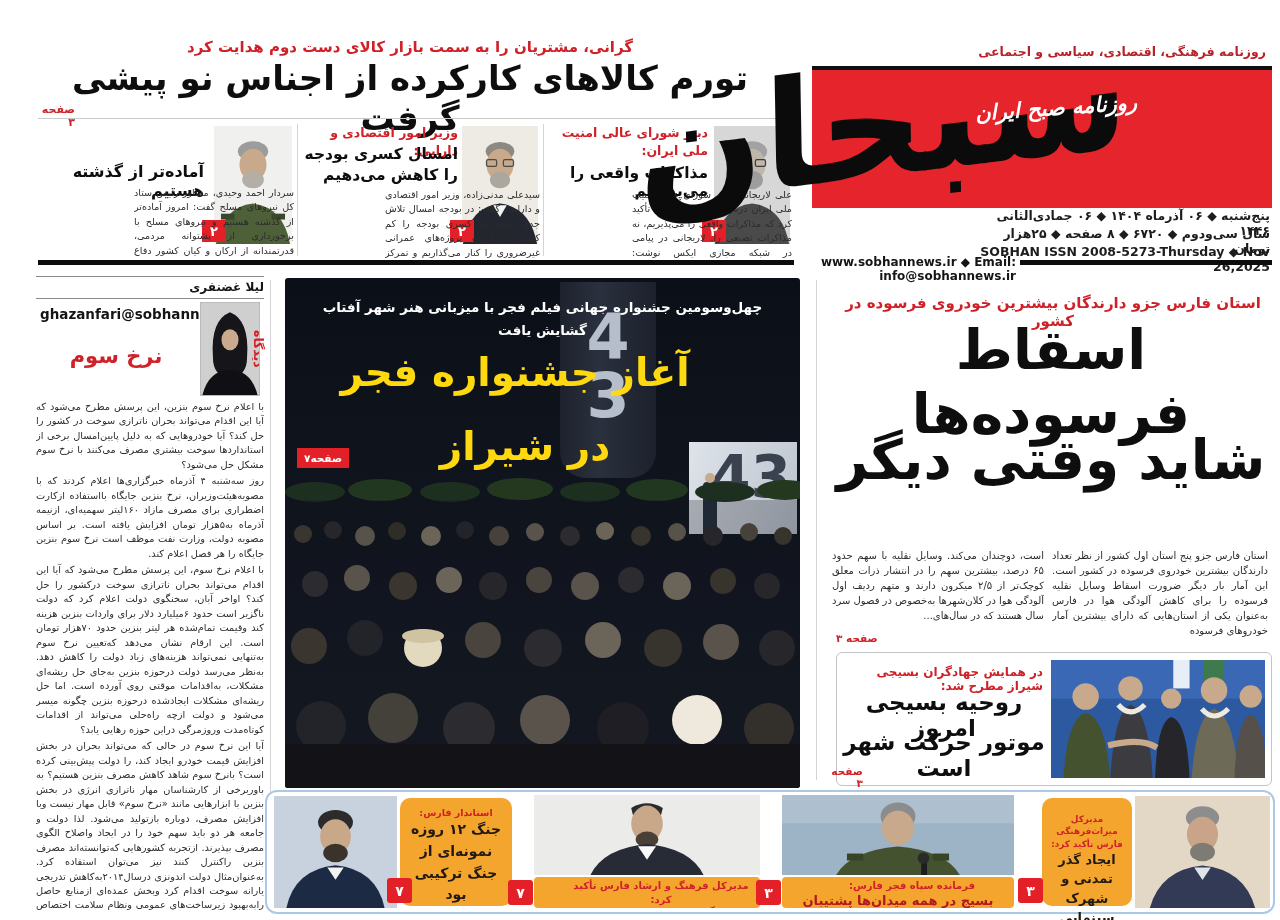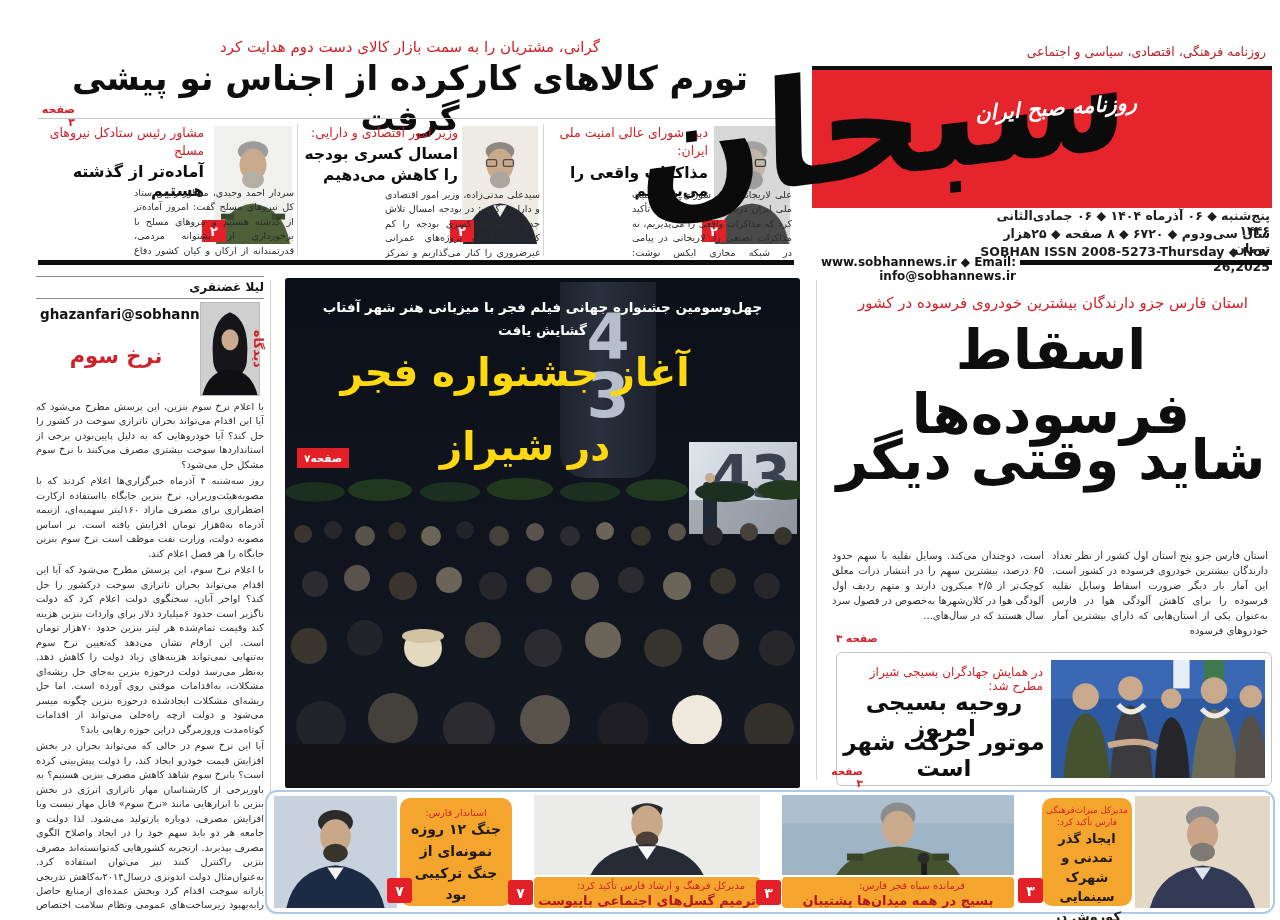--- a/index.html
+++ b/index.html
@@ -2,21 +2,21 @@
 <html lang="fa" dir="rtl"><head>
 <meta charset="utf-8">
 <style>
   html,body{margin:0;padding:0;background:#e9e9e9;}
   #page{position:relative;width:1280px;height:920px;margin:0 auto;background:#fff;
         font-family:"DejaVu Sans",sans-serif;direction:rtl;overflow:hidden;color:#151515;}
   .abs{position:absolute;}
   .ctr{text-align:center;}
   .jst{text-align:justify;}
   .red{color:#cf2127;}
-  .kick{color:#cf2127;font-weight:normal;}
+  .kick{color:#cf2127;font-weight:bold;}
   .hl{font-weight:bold;color:#0e0e0e;}
   .body-txt{color:#2c2c2c;line-height:1.5;overflow:hidden;}
   .pbadge{position:absolute;background:#e32027;color:#fff;font-weight:bold;
           display:flex;align-items:center;justify-content:center;}
   .hline{position:absolute;background:#c9c9c9;height:1px;}
   .vline{position:absolute;background:#d4d4d4;width:1px;}
   .thickbar{position:absolute;background:#0d0d0d;height:5px;}
   .photo{position:absolute;overflow:hidden;}
   .photo svg{width:100%;height:100%;display:block;}
   
@@ -78,21 +78,20 @@
         <rect width="100" height="140" fill="#f0f0ee"></rect>
         <ellipse cx="50" cy="30" rx="18" ry="12" fill="#9c9c9c"></ellipse>
         <ellipse cx="50" cy="46" rx="16" ry="19" fill="#c9a98c"></ellipse>
         <ellipse cx="50" cy="64" rx="13" ry="10" fill="#b3aea6"></ellipse>
         <path d="M6 140 Q14 96 50 92 Q86 96 94 140 Z" fill="#4d6038"></path>
         <rect x="12" y="104" width="16" height="7" fill="#39482a"></rect>
         <rect x="72" y="104" width="16" height="7" fill="#39482a"></rect>
       </svg>
     </div>
     <div class="pbadge" style="left:160px;top:96px;width:24px;height:22px;font-size:13px;">۲</div>
-    <div class="abs kick" style="right:90px;top:0;width:160px;font-size:12.5px;line-height:1.45;">مشاور رئیس ستادکل نیروهای مسلح</div>
     <div class="abs hl" style="right:90px;top:38px;width:162px;font-size:16px;">آماده‌تر از گذشته هستیم</div>
     <div class="abs jst body-txt" style="right:0;top:62px;width:160px;height:72px;font-size:9.6px;">سردار احمد وحیدی، مشاور رئیس ستاد کل نیروهای مسلح گفت: امروز آماده‌تر از گذشته هستیم و نیروهای مسلح با برخورداری از پشتوانه مردمی، قدرتمندانه از ارکان و کیان کشور دفاع می‌کنند...</div>
   </div>
 
   <div class="abs" style="left:300px;top:124px;width:240px;height:134px;">
     <div class="photo" style="left:162px;top:2px;width:76px;height:118px;">
       <svg viewBox="0 0 100 140" preserveAspectRatio="xMidYMid slice">
         <rect width="100" height="140" fill="#eeebe4"></rect>
         <ellipse cx="50" cy="30" rx="17" ry="11" fill="#8d8880"></ellipse>
         <ellipse cx="50" cy="46" rx="16" ry="19" fill="#c9a98c"></ellipse>
@@ -255,21 +254,21 @@
     <svg viewBox="0 0 100 140" preserveAspectRatio="xMidYMid slice">
       <rect width="100" height="140" fill="#cfcfcf"></rect>
       <path d="M50 14 Q80 26 76 82 Q76 112 50 114 Q24 112 24 82 Q20 26 50 14 Z" fill="#15151a"></path>
       <ellipse cx="50" cy="56" rx="13" ry="16" fill="#caa98f"></ellipse>
       <path d="M8 140 Q18 102 50 102 Q82 102 92 140 Z" fill="#0f0f14"></path>
     </svg>
   </div>
   <div class="abs red" style="left:266px;top:330px;font-size:12.5px;font-weight:bold;transform:rotate(90deg);transform-origin:left top;">دیدگاه</div>
   <div class="abs red ctr" style="left:46px;top:344px;width:140px;font-size:21px;font-weight:bold;">نرخ سوم</div>
   <div class="abs" style="left:36px;top:400px;width:228px;height:510px;overflow:hidden;">
-    <p class="jst body-txt" style="margin:0 0 2px;font-size:9.8px;line-height:1.48;">با اعلام نرخ سوم بنزین، این پرسش مطرح می‌شود که آیا این اقدام می‌تواند بحران ناترازی سوخت در کشور را حل کند؟ آیا خودروهایی که به دلیل پایین‌بودن برخی از استانداردها سوخت بیشتری مصرف می‌کنند با نرخ سوم مشکل حل می‌شود؟</p>
+    <p class="jst body-txt" style="margin:0 0 2px;font-size:9.8px;line-height:1.48;">با اعلام نرخ سوم بنزین، این پرسش مطرح می‌شود که آیا این اقدام می‌تواند بحران ناترازی سوخت در کشور را حل کند؟ آیا خودروهایی که به دلیل پایین‌امسال برخی از استانداردها سوخت بیشتری مصرف می‌کنند با نرخ سوم مشکل حل می‌شود؟</p>
     <p class="jst body-txt" style="margin:0 0 2px;font-size:9.8px;line-height:1.48;">روز سه‌شنبه ۴ آذرماه خبرگزاری‌ها اعلام کردند که با مصوبه‌هیئت‌وزیران، نرخ بنزین جایگاه بااستفاده ازکارت اضطراری برای مصرف مازاد ۱۶۰لیتر سهمیه‌ای، ازنیمه آذرماه به‌۵هزار تومان افزایش یافته است. بر اساس مصوبه دولت، وزارت نفت موظف است نرخ سوم بنزین جایگاه را هر فصل اعلام کند.</p>
     <p class="jst body-txt" style="margin:0 0 2px;font-size:9.8px;line-height:1.48;">با اعلام نرخ سوم، این پرسش مطرح می‌شود که آیا این اقدام می‌تواند بحران ناترازی سوخت درکشور را حل کند؟ اواخر آبان، سخنگوی دولت اعلام کرد که دولت ناگزیر است حدود ۶میلیارد دلار برای واردات بنزین هزینه کند وقیمت تمام‌شده هر لیتر بنزین حدود ۷۰هزار تومان است. این ارقام نشان می‌دهد که‌تعیین نرخ سوم به‌تنهایی نمی‌تواند هزینه‌های زیاد دولت را کاهش دهد. به‌نظر می‌رسد دولت درحوزه بنزین به‌جای حل ریشه‌ای مشکلات، به‌اقدامات موقتی روی آورده است. اما حل ریشه‌ای مشکلات ایجادشده درحوزه بنزین چگونه میسر می‌شود و دولت ازچه راه‌حلی می‌تواند از اقدامات کوتاه‌مدت وروزمرگی دراین حوزه رهایی یابد؟</p>
     <p class="jst body-txt" style="margin:0;font-size:9.8px;line-height:1.48;">آیا این نرخ سوم در حالی که می‌تواند بحران در بخش افزایش قیمت خودرو ایجاد کند، را دولت پیش‌بینی کرده است؟ بانرخ سوم شاهد کاهش مصرف بنزین هستیم؟ به باوربرخی از کارشناسان مهار ناترازی انرژی در بخش بنزین با ابزارهایی مانند «نرخ سوم» قابل مهار نیست وبا افزایش مصرف، دوباره بازتولید می‌شود. لذا دولت و جامعه هر دو باید سهم خود را در ایجاد واصلاح الگوی مصرف بپذیرند. ازتجربه کشورهایی که‌توانسته‌اند مصرف بنزین راکنترل کنند نیز می‌توان استفاده کرد. به‌عنوان‌مثال دولت اندونزی درسال۲۰۱۴به‌کاهش تدریجی یارانه سوخت اقدام کرد وبخش عمده‌ای ازمنابع حاصل رابه‌بهبود زیرساخت‌های عمومی ونظام سلامت اختصاص داد. اصلاحات باید انتخابی وهدفمند باشد تا با بازنگری در زیرساخت‌های سی‌ان‌جی، از ایجاد شوک قیمتی به‌اقتصاد جلوگیری شود.</p>
   </div>
 
   <div id="strip">
 
     <div class="photo" style="left:7px;top:4px;width:123px;height:112px;">
       <svg viewBox="0 0 120 110" preserveAspectRatio="xMidYMid slice">
         <rect width="120" height="110" fill="#c7d2de"></rect>
@@ -314,21 +313,21 @@
         <rect x="120" y="62" width="5" height="18" fill="#1d1d1d"></rect>
           <circle cx="122" cy="60" r="5" fill="#2a2a2a"></circle>
       </svg>
     </div>
     <div class="ocap" style="left:515px;top:85px;width:232px;height:29px;padding-top:2px;border-radius:4px;">
       <div class="k kick">فرمانده سپاه فجر فارس:</div>
       <div class="h kick" style="color:#b3181e;">بسیج در همه میدان‌ها پشتیبان مطمئن انقلاب است</div>
     </div>
     <div class="pbadge" style="left:489px;top:88px;width:25px;height:25px;font-size:14px;border-radius:3px;">۳</div>
 
-    <div class="obox" style="left:775px;top:6px;width:90px;height:108px;padding:6px 4px;">
+    <div class="obox" style="left:775px;top:6px;width:90px;height:108px;padding:15px 4px;">
       <div class="k kick" style="font-size:8.8px;">مدیرکل میراث‌فرهنگی فارس تأکید کرد:</div>
       <div class="h" style="font-size:13px;line-height:1.5;">ایجاد گذر تمدنی و شهرک سینمایی کوروش در زرقان</div>
     </div>
     <div class="photo" style="left:868px;top:4px;width:135px;height:112px;">
       <svg viewBox="0 0 130 110" preserveAspectRatio="xMidYMid slice">
         <rect width="130" height="110" fill="#e3d8c6"></rect>
         <ellipse cx="65" cy="22" rx="16" ry="11" fill="#8d8d8d"></ellipse>
         <ellipse cx="65" cy="38" rx="15" ry="17" fill="#c9a488"></ellipse>
         <ellipse cx="65" cy="55" rx="12" ry="9" fill="#7e7a74"></ellipse>
         <path d="M14 110 Q24 72 65 68 Q106 72 116 110 Z" fill="#323a55"></path>

